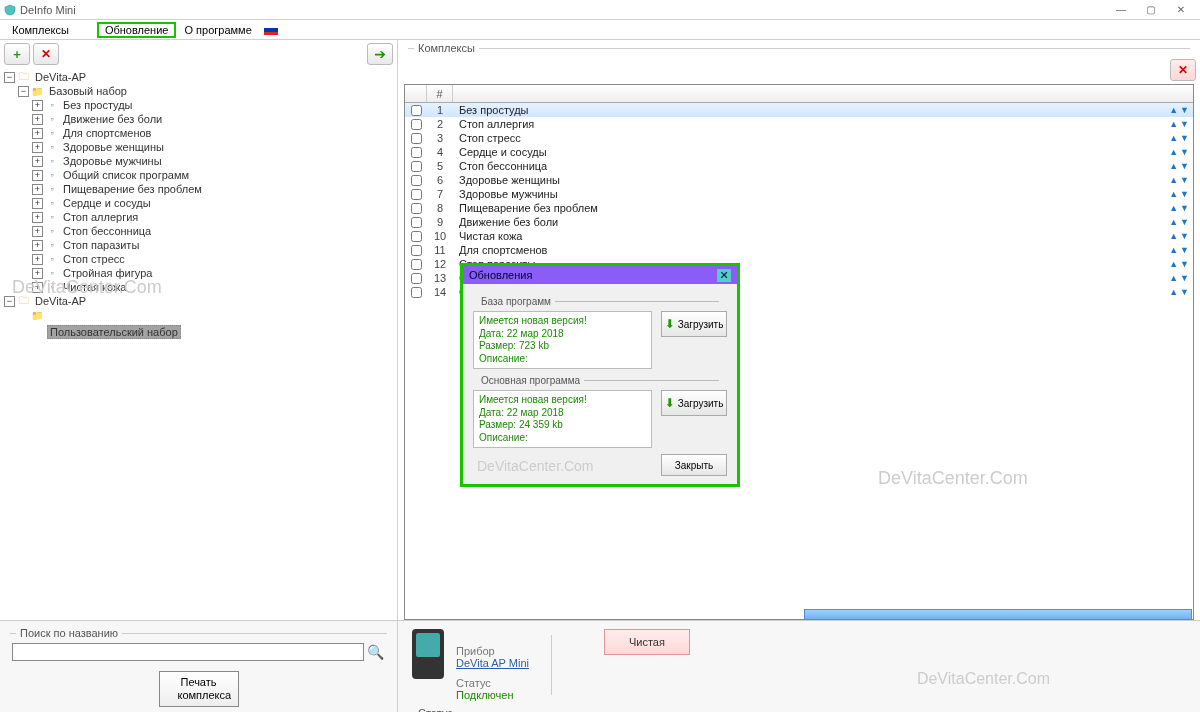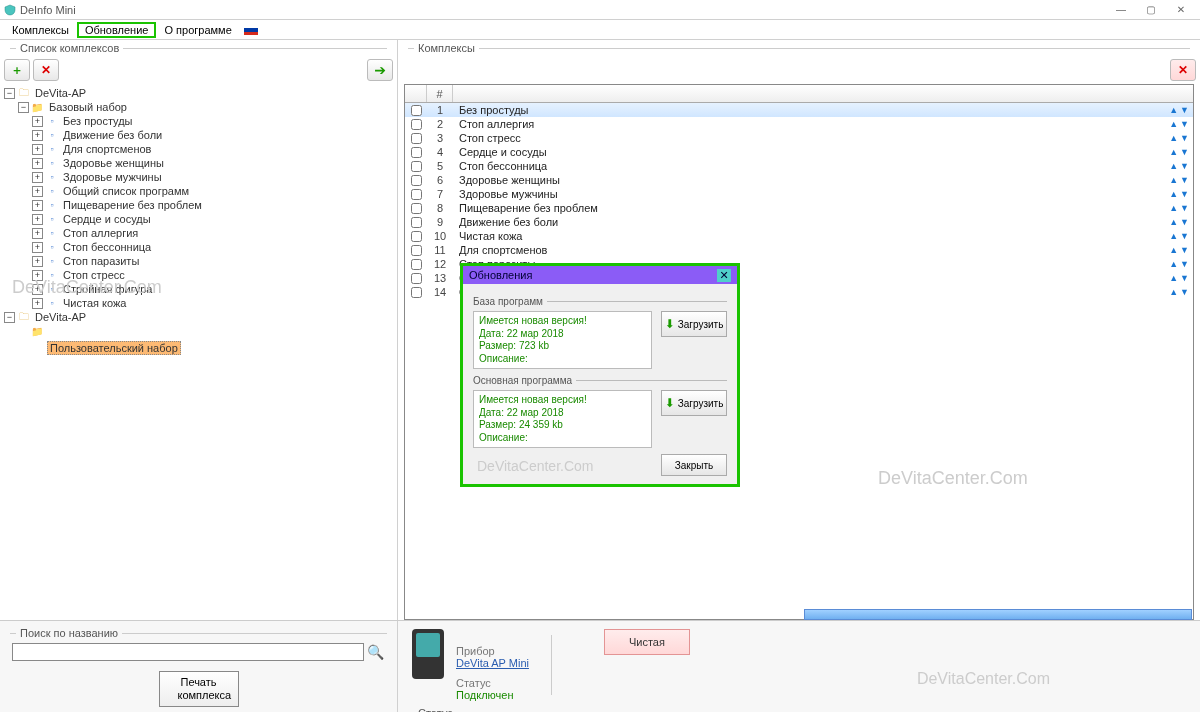--- a/index.html
+++ b/index.html
@@ -7,21 +7,21 @@
 
 
 .titlebar { height: 20px; display: flex; align-items: center; padding: 0 4px; border-bottom: 1px solid #d0d0d0; color: #555; background: #fff; }
 .titlebar .app-icon { width: 12px; height: 12px; margin-right: 4px; display:flex;align-items:center;justify-content:center; }
 .titlebar .spacer { flex: 1; }
 .win-btn { width: 30px; height: 20px; text-align: center; line-height: 20px; color: #666; cursor: pointer; font-size: 10px; }
 
 
 .menubar { height: 20px; display: flex; align-items: center; padding: 0 4px; border-bottom: 1px solid #d0d0d0; font-size: 11px; }
 .menubar .mi { padding: 2px 8px; cursor: pointer; }
-.menubar .mi.highlight { border: 2px solid #1ac300; padding: 0 6px; }
+.menubar .mi.highlight { border: 2px solid #1ac300; padding: 0 6px; margin-left: 20px; }
 .menubar .flag { width: 14px; height: 10px; background: linear-gradient(#fff 33%, #0039a6 33% 66%, #d52b1e 66%); margin-left: 4px; }
 
 
 .main { display: flex; height: 580px; }
 .left-pane { width: 398px; display: flex; flex-direction: column; border-right: 1px solid #d0d0d0; }
 .right-pane { flex: 1; display: flex; flex-direction: column; position: relative; }
 
 
 .grp-head { display: flex; align-items: center; font-size: 11px; color: #555; padding: 0 6px; height: 16px; }
 .grp-head::before, .grp-head::after { content: ""; border-top: 1px solid #ccc; flex: 1; margin: 0 4px; }
@@ -36,21 +36,21 @@
 .tb-btn.big-x { width:26px; height:22px; color:#d00; font-weight:bold; background: linear-gradient(#ffecec,#ffd8d8); }
 
 
 .tree { flex: 1; overflow: auto; padding: 2px 4px; font-size: 11px; color: #333; position: relative; }
 .tree-row { display: flex; align-items: center; height: 14px; white-space: nowrap; }
 .tree-toggle { width: 11px; height: 11px; border: 1px solid #888; text-align: center; line-height: 9px; font-size: 9px; margin-right: 2px; color: #333; cursor: pointer; background: #fff; }
 .tree-icon { width: 14px; height: 12px; margin-right: 2px; display:flex; align-items:center; justify-content:center; font-size:10px; }
 .folder { color: #d9a531; }
 .page { color: #5a8cd6; font-size: 9px; }
 .node-label { padding: 0 2px; }
-.node-label.sel { background: #fdba74; border: 1px dotted #888; margin-top: 33px; }
+.node-label.sel { background: #a3a3a3; border: 1px dotted #888; margin-top: 33px; }
 .tree-ind { width: 14px; display:inline-block; }
 
 .watermark { position: absolute; left: 12px; top: 277px; font-size: 18px; color: #ccc; font-weight: 400; pointer-events: none; }
 .watermark2 { position: absolute; left: 480px; top: 428px; font-size: 18px; color: #ccc; font-weight: 400; pointer-events: none; }
 .watermark3 { position: absolute; right: 150px; bottom: 30px; font-size: 16px; color: #ccc; font-weight: 400; pointer-events: none; }
 
 
 .table-wrap { flex: 1; margin: 0 6px; border: 1px solid #888; position: relative; overflow: hidden; background: #fff; }
 .thead { display: flex; height: 18px; background: linear-gradient(#fff,#eee); border-bottom: 1px solid #aaa; font-size: 11px; }
 .th-chk { width: 22px; border-right: 1px solid #ccc; }
@@ -81,21 +81,21 @@
 .kv .v-link { color: #2a5db0; text-decoration: underline; cursor: pointer; }
 .kv .v-ok { color: #198a00; }
 .write-btn { padding: 6px 24px; border: 1px solid #e39494; background: linear-gradient(#ffecec,#ffd8d8); font-size: 11px; cursor: pointer; color:#333; margin-left: 30px; }
 .progress { position: absolute; left: 406px; right: 8px; top: -12px; height: 11px; background: linear-gradient(#a0d0ff,#70b0f0); border: 1px solid #5a8cd6; }
 
 
 .dialog { position: absolute; left: 460px; top: 263px; width: 280px; background: #f0f0f0; border: 3px solid #1ac300; }
 .dialog .dlg-title { background: #8b5cf6; height: 18px; display: flex; align-items: center; padding: 0 6px; font-size: 11px; color: #003; }
 .dialog .dlg-title .close { margin-left: auto; cursor: pointer; font-size: 11px; color: #003; width: 14px; text-align:center; background:#4fd0ca;}
 .dlg-body { padding: 8px 10px; font-size: 10px; }
-.dlg-group-h { display: flex; align-items: center; font-size: 10px; color: #555; margin: 4px 0; }
+.dlg-group-h { display: flex; align-items: center; font-size: 10px; color: #555; margin: 4px 8px; }
 .dlg-group-h::before { content:""; display:none; }
 .dlg-group-h::after { content:""; flex:1; border-top:1px solid #bbb; margin-left:4px; }
 .dlg-row { display: flex; gap: 9px; align-items: flex-start; margin-bottom: 6px; }
 .dlg-info { flex: 1; border: 1px solid #bbb; background: #fff; padding: 3px 5px; color: #198a00; font-size: 10px; line-height: 1.25; min-height: 40px; }
 .dlg-btn { width: 66px; height: 26px; border: 1px solid #aaa; background: linear-gradient(#fff,#e6e6e6); display: flex; align-items:center; justify-content:center; gap:3px; font-size:10px; cursor:pointer; }
 .dlg-btn .dl-icon { color:#1a9a00; font-size:12px; }
 .dlg-footer { display:flex; justify-content:flex-end; align-items: center; gap: 8px; }
 .dlg-close-btn { width: 66px; height: 22px; border: 1px solid #aaa; background: linear-gradient(#fff,#e6e6e6); font-size:10px; cursor:pointer; }
 .dlg-watermark { color:#ccc; font-size: 14px; position:absolute; left:14px; bottom:10px; }
 
@@ -123,21 +123,20 @@
 <div class="menubar">
   <div class="mi">Комплексы</div>
   <div class="mi highlight">Обновление</div>
   <div class="mi">О программе</div>
   <div class="flag"></div>
 </div>
 
 <div class="main">
 
   <div class="left-pane">
-    <div class="grp-head">Список комплексов</div>
     <div class="tb">
       <div class="tb-btn green-plus">＋</div>
       <div class="tb-btn red-x">✕</div>
       <div class="tb-btn arrow">➔</div>
     </div>
     <div class="tree" id="tree">
         <div class="tree-row">
           <span class="tree-toggle">−</span>
           <span class="tree-icon folder">🗀</span>
           <span class="node-label">DeVita-AP</span>

